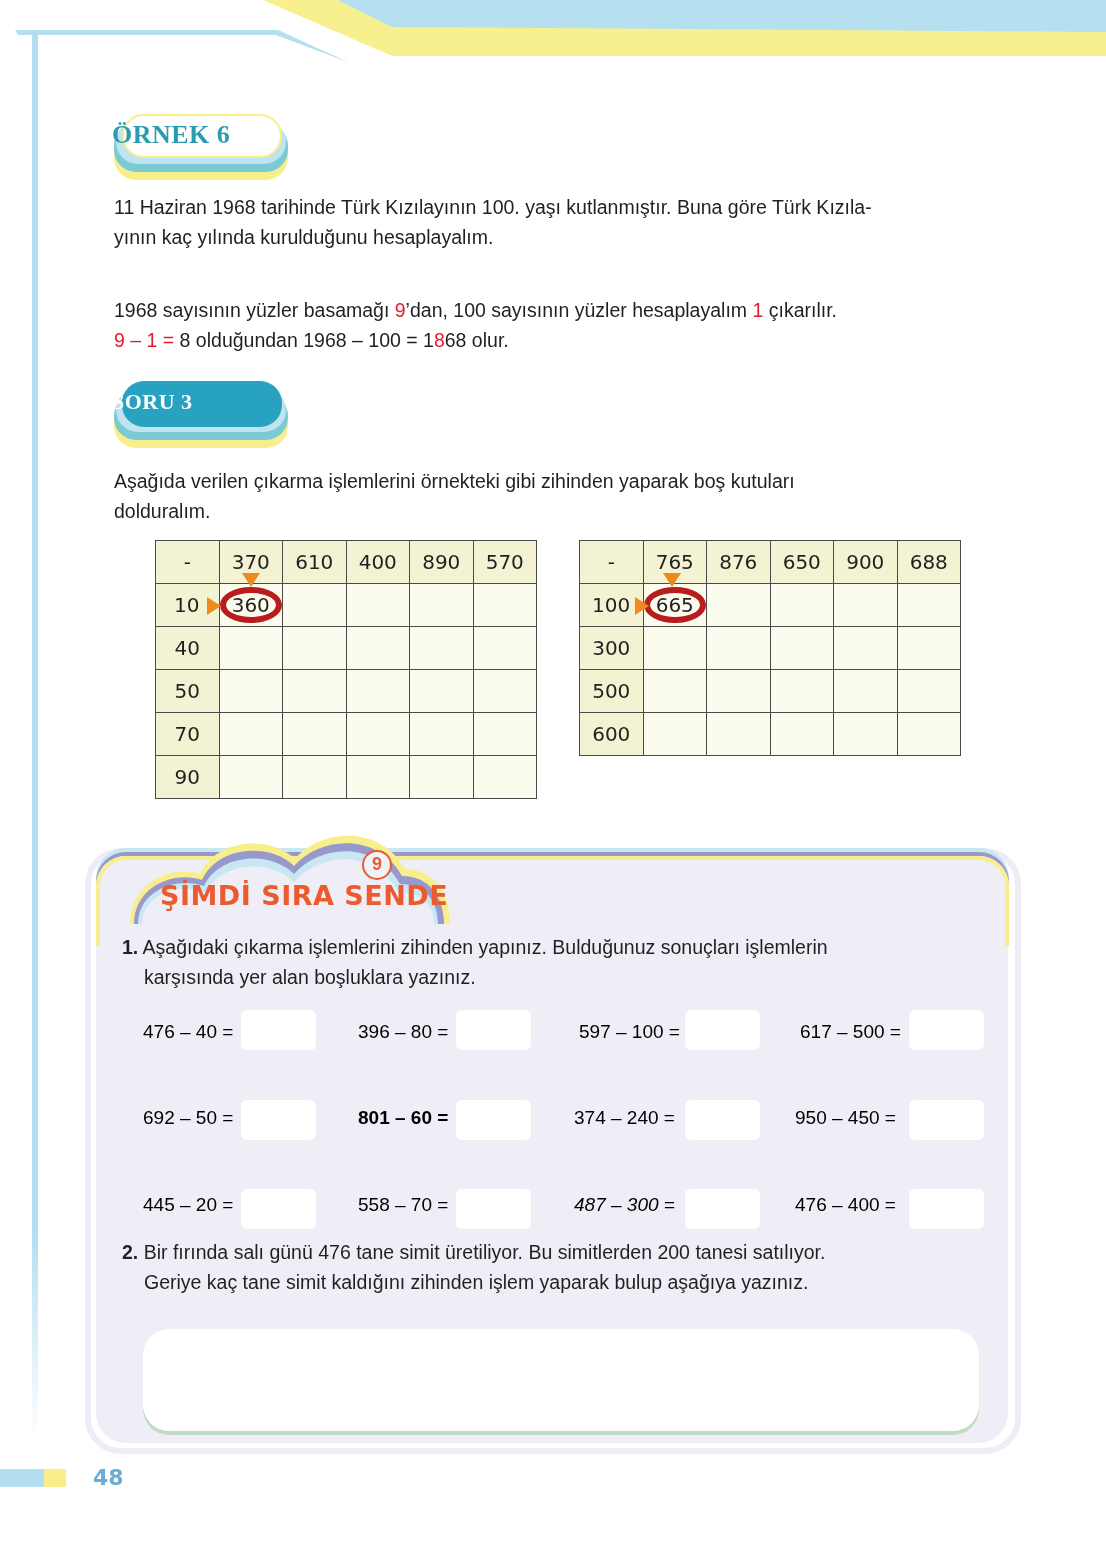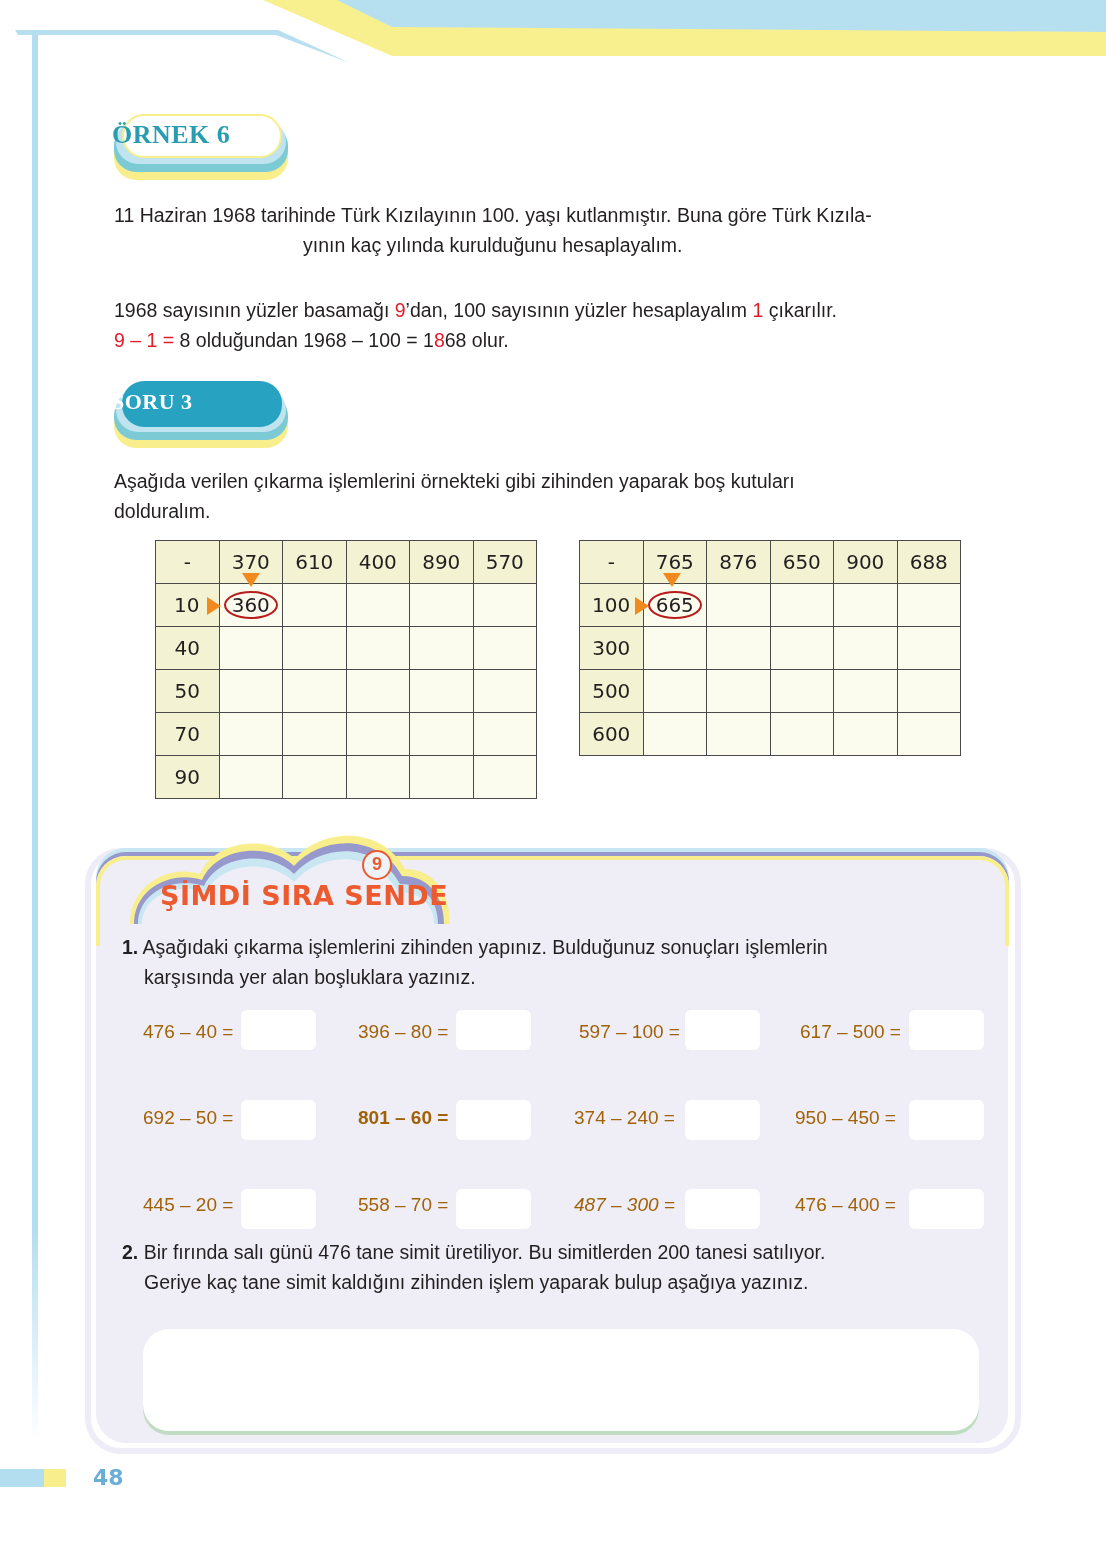--- a/index.html
+++ b/index.html
@@ -35,21 +35,21 @@
   .soru .text { top: 9px; font-size: 22px; color: #ffffff; }
 
   .para { position: absolute; left: 114px; font-size: 19.5px; line-height: 30px; color: #231f20; }
   .red { color: #e11d2a; }
 
   
   .grid { position: absolute; border-collapse: collapse; }
   .grid td { border: 1.5px solid #4a4a4a; width: 63.5px; height: 43px; text-align: center;
     font-size: 20px; font-family: "DejaVu Sans", sans-serif; background: #fcfcee; position: relative; }
   .grid tr:first-child td, .grid td:first-child { background: #f3f3d4; }
-  .circle { display: inline-block; border: 2px solid #b91c1c; border-radius: 50%; padding: 1px 6px;
+  .circle { display: inline-block; border: 6px solid #b91c1c; border-radius: 50%; padding: 1px 6px;
     line-height: 22px; }
   .arrow-down { position: absolute; width: 0; height: 0; border-left: 9px solid transparent;
     border-right: 9px solid transparent; border-top: 14px solid #f08a1e; }
   .arrow-right { position: absolute; width: 0; height: 0; border-top: 9px solid transparent;
     border-bottom: 9px solid transparent; border-left: 14px solid #f08a1e; }
 
   
   .panel-outer { position: absolute; left: 85px; top: 848px; width: 936px; height: 606px;
     border: 6px solid #eeedf7; border-radius: 36px; background: #ffffff; }
   .panel-inner { position: absolute; left: 96px; top: 858px; width: 912px; height: 585px;
@@ -61,21 +61,21 @@
   .cloud-title { position: absolute; left: 160px; top: 880px; font-size: 27px; font-weight: bold;
     color: #ec5a2f; font-family: "DejaVu Sans", sans-serif; letter-spacing: 0.5px; }
   .cloud-num { position: absolute; left: 362px; top: 850px; width: 30px; height: 30px;
     border: 2.5px solid #ec5a2f; border-radius: 50%; color: #ec5a2f; font-weight: bold;
     font-size: 18px; text-align: center; line-height: 25px; background: #eef3f8; }
 
   .q-text { position: absolute; left: 122px; font-size: 19.5px; line-height: 30px; color: #231f20; }
   .q-num { font-weight: bold; }
   .q-cont { padding-left: 22px; display: block; }
 
-  .eq { position: absolute; font-size: 19px; color: #a16207; }
+  .eq { position: absolute; font-size: 19px; color: #000000; }
   .ans-box { position: absolute; width: 75px; height: 40px; background: #ffffff; border-radius: 6px; }
 
   .answer-area { position: absolute; left: 143px; top: 1329px; width: 836px; height: 102px;
     background: #ffffff; border-radius: 26px; box-shadow: 0 4px 0 #c0dcc2; }
 
   .page-strip-blue { position: absolute; left: 0; top: 1469px; width: 44px; height: 18px; background: #b3def0; }
   .page-strip-yellow { position: absolute; left: 44px; top: 1469px; width: 22px; height: 18px; background: #f8ee8c; }
   .page-num { position: absolute; left: 93px; top: 1465px; font-size: 22px; font-weight: bold;
     color: #6aaed6; font-family: "DejaVu Sans", sans-serif; }
 </style>
@@ -97,21 +97,21 @@
 <div class="frame-left"></div>
 
 <div class="badge ornek">
   <div class="layer l-yellow"></div>
   <div class="layer l-teal"></div>
   <div class="layer l-blue"></div>
   <div class="layer l-main"></div>
   <div class="text">ÖRNEK 6</div>
 </div>
 
-<div class="para" style="top:200px;text-align:center;">
+<div class="para" style="top:192px;">
   <div>11 Haziran 1968 tarihinde Türk Kızılayının 100. yaşı kutlanmıştır. Buna göre Türk Kızıla-</div>
   <div>yının kaç yılında kurulduğunu hesaplayalım.</div>
 </div>
 
 <div class="para" style="top:295px;">
   <div><span>1968 sayısının yüzler basamağı </span><span class="red">9</span><span>’dan, 100 sayısının yüzler hesaplayalım </span><span class="red">1</span><span> çıkarılır.</span></div>
   <div><span class="red">9 – 1 =</span><span> 8 olduğundan 1968 – 100 = 1</span><span class="red">8</span><span>68 olur.</span></div>
 </div>
 
 <div class="badge soru">

